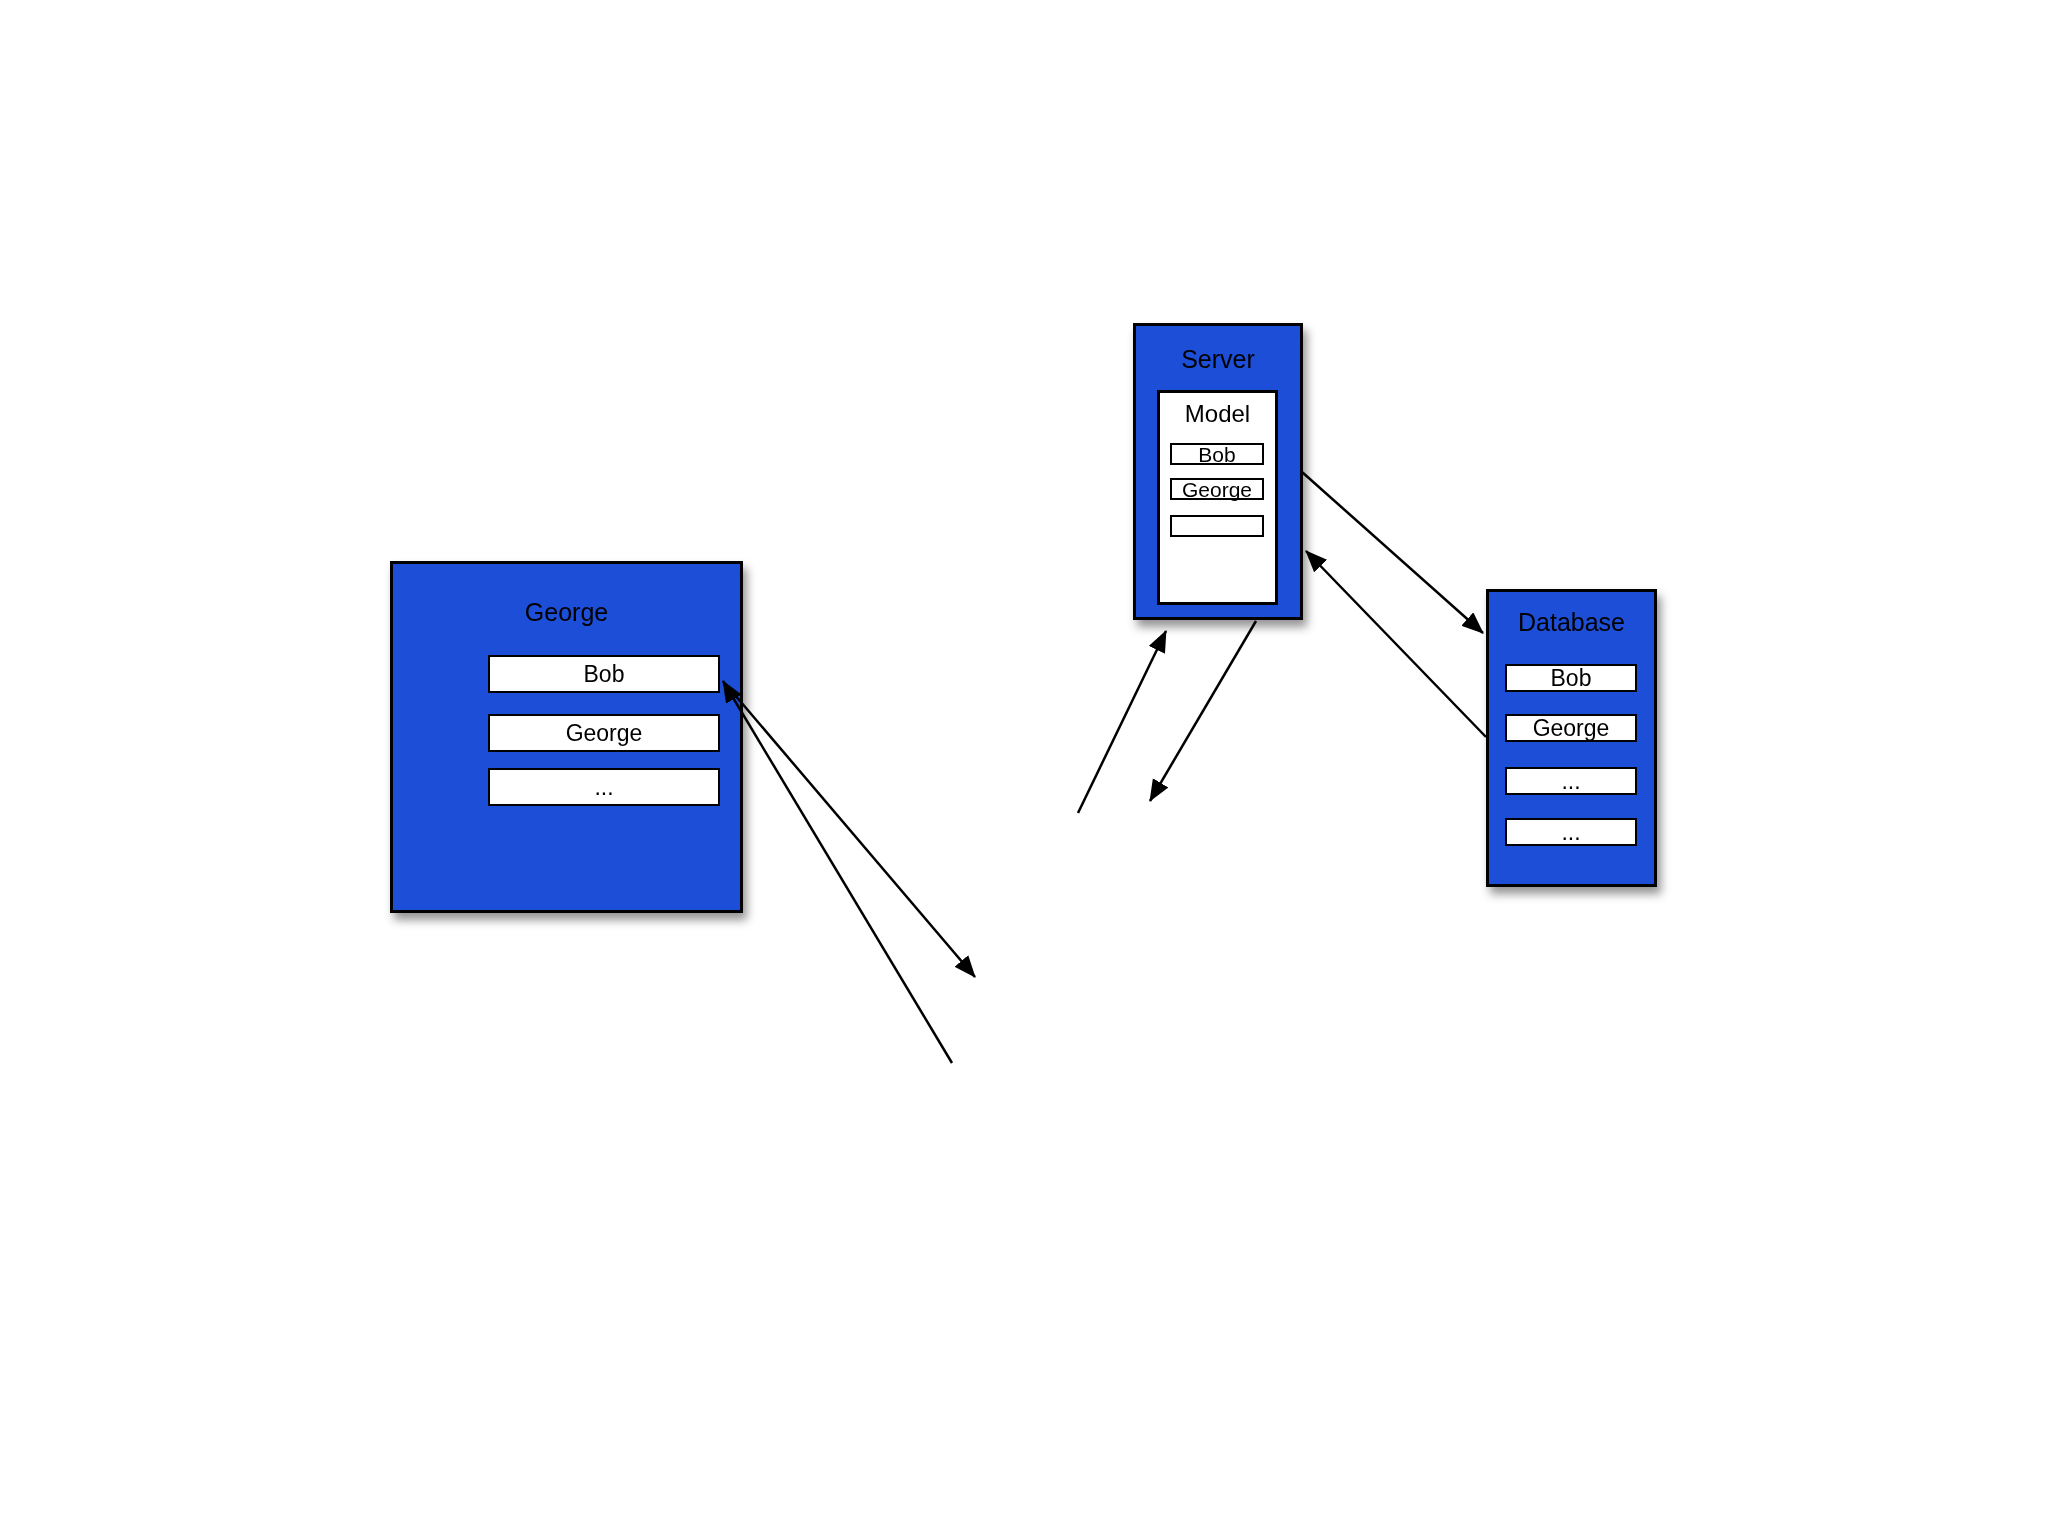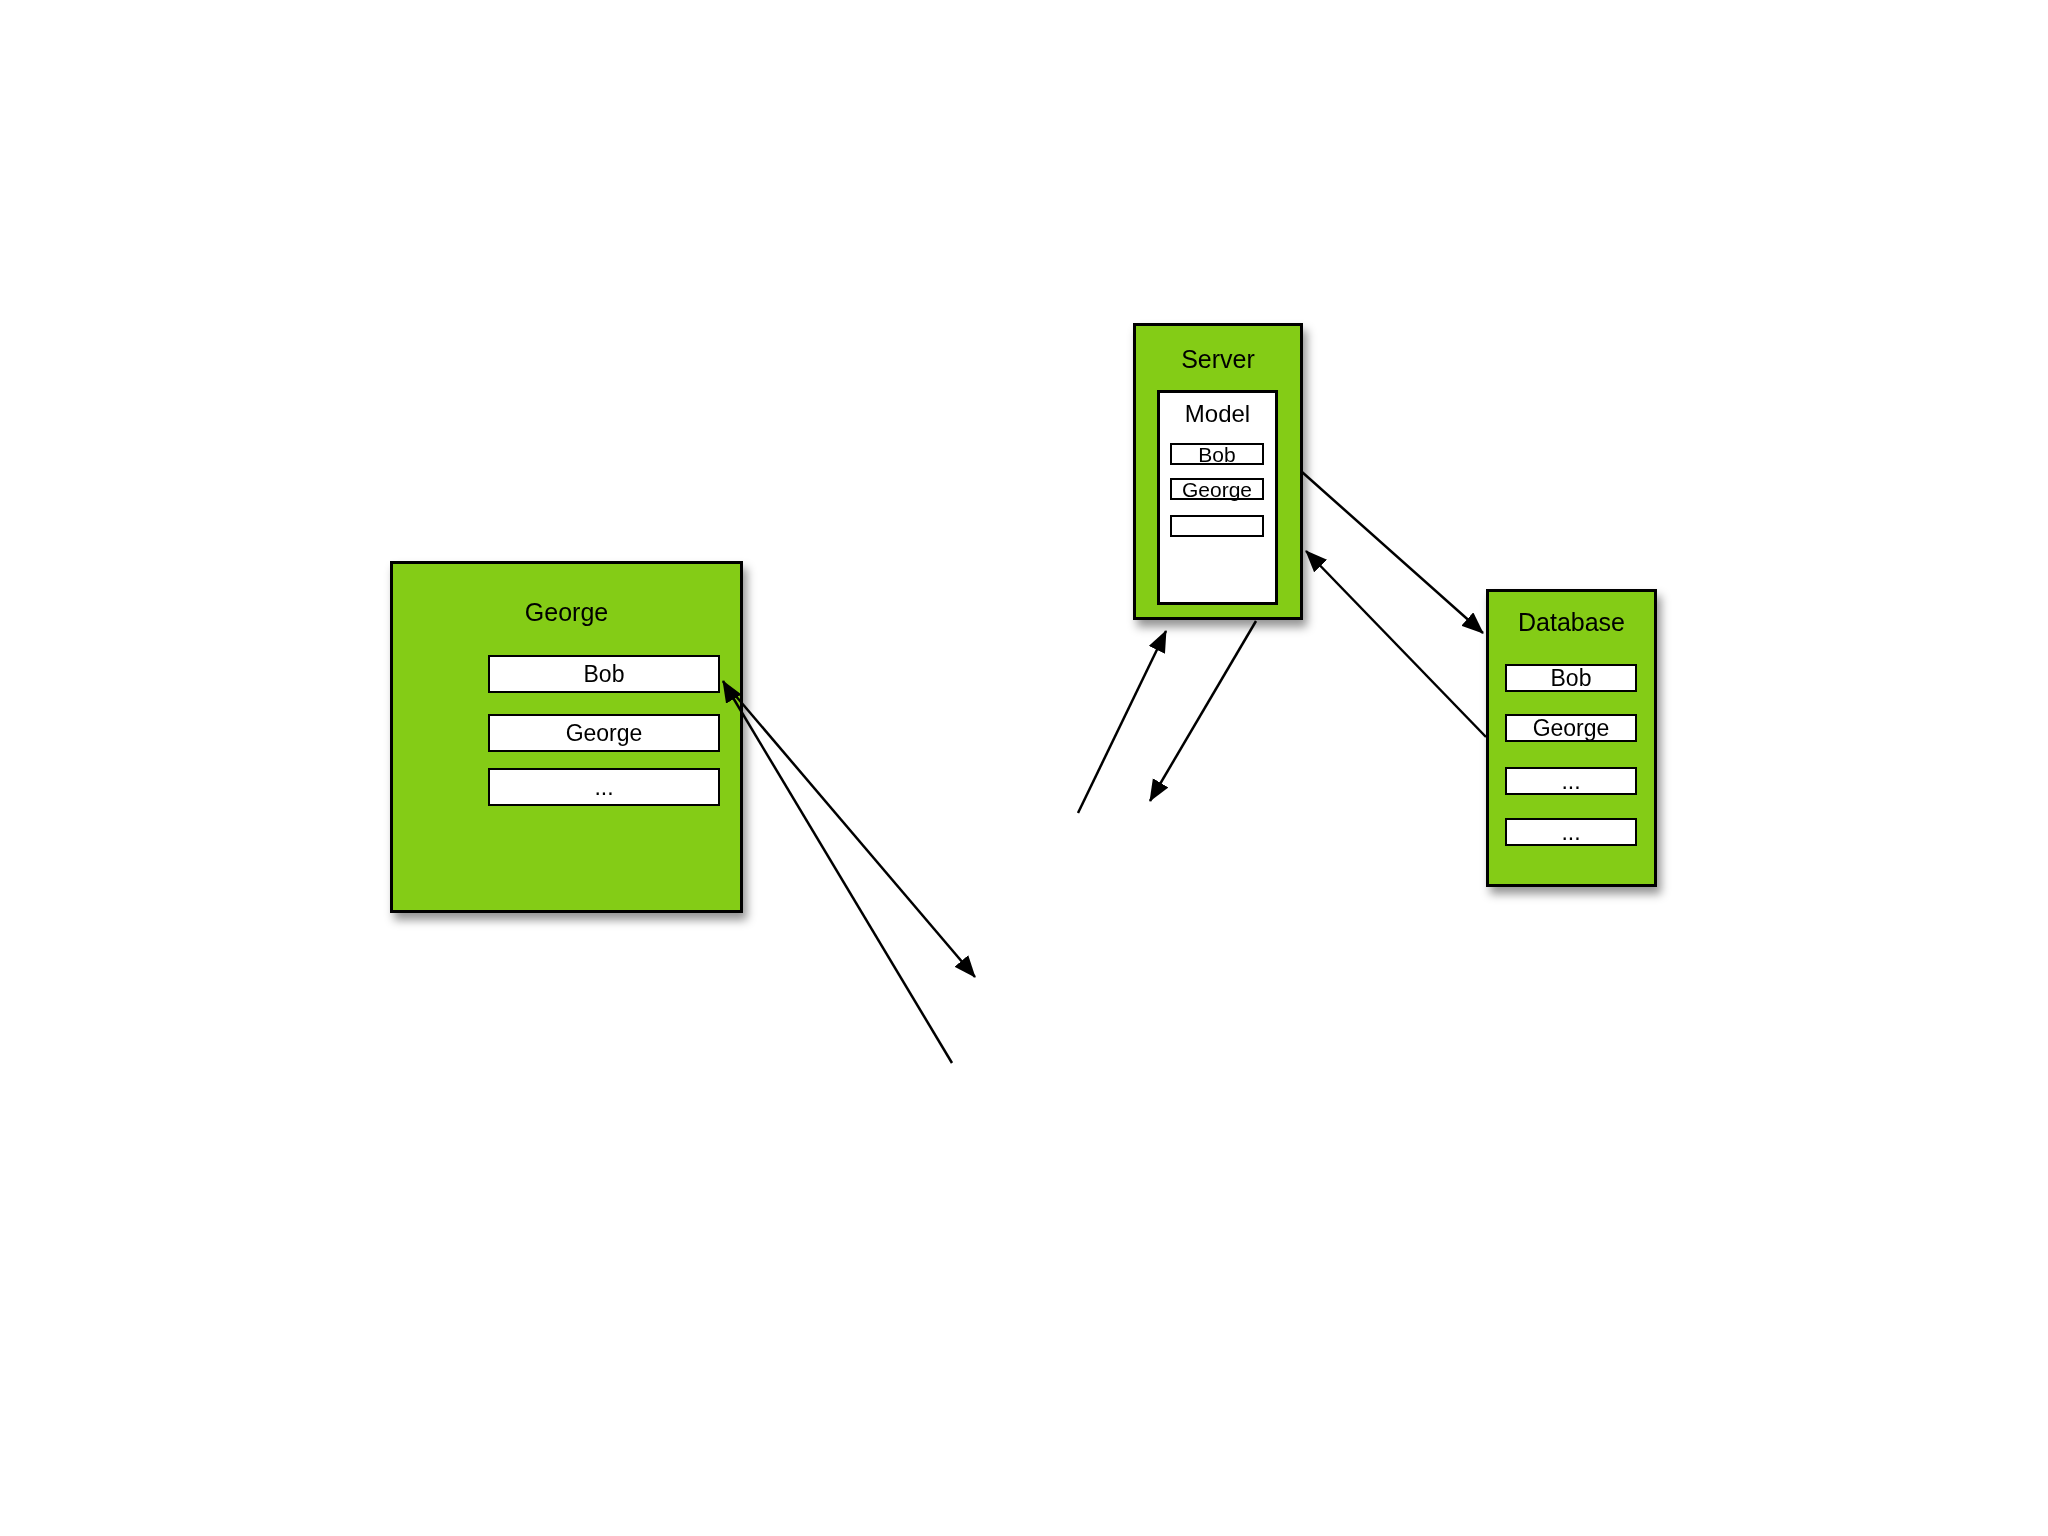--- a/index.html
+++ b/index.html
@@ -8,21 +8,21 @@
     position: relative;
     width: 2048px;
     height: 1536px;
     background: #ffffff;
     font-family: "Liberation Sans", sans-serif;
     color: #000;
     overflow: hidden;
   }
   .box {
     position: absolute;
-    background: #84cc16;
+    background: #1d4ed8;
     border: 3px solid #000;
     box-shadow: 4px 7px 9px rgba(0,0,0,0.42);
     text-decoration: underline;
   }
   .inner-box {
     position: absolute;
     background: #ffffff;
     border: 3px solid #000;
     padding-left: 12px;
   }

